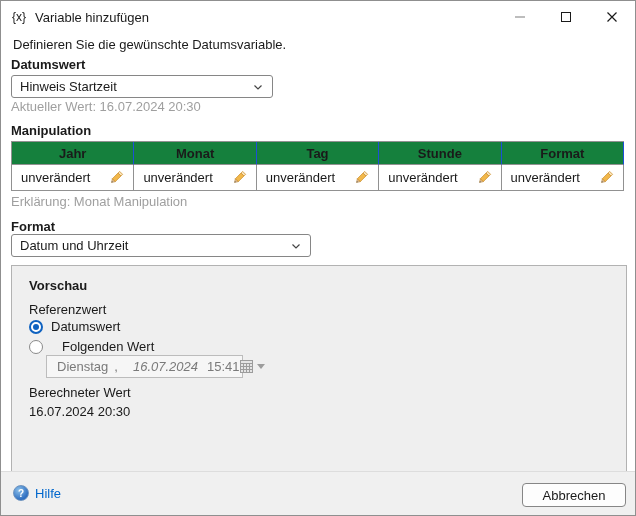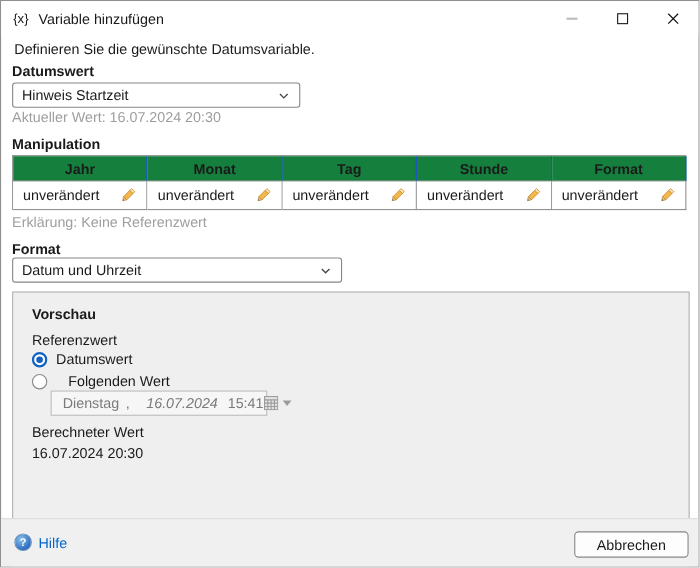--- a/index.html
+++ b/index.html
@@ -185,21 +185,21 @@
       <svg width="15" height="15" viewBox="0 0 16 16">
           <g transform="rotate(-45 8 8)">
             <polygon points="0.5,8 4,5.8 4,10.2" fill="#e8c49a" stroke="#b98a45" stroke-width="0.7"></polygon>
             <polygon points="0.5,8 2,7.1 2,8.9" fill="#6b6b6b"></polygon>
             <rect x="4" y="5.8" width="8.5" height="4.4" fill="#f2b84b" stroke="#c8871e" stroke-width="0.7"></rect>
             <rect x="12.5" y="5.8" width="2.5" height="4.4" fill="#fae3b8" stroke="#c8871e" stroke-width="0.7"></rect>
           </g>
         </svg>
     </div>
   </div>
-  <div class="gray-text txt-erklaerung">Erklärung: Keine Referenzwert</div>
+  <div class="gray-text txt-erklaerung">Erklärung: Monat Manipulation</div>
 
   <div class="section-label lbl-format">Format</div>
   <div class="combo combo-2">
     <span>Datum und Uhrzeit</span>
     <svg width="12" height="12" viewBox="0 0 12 12">
         <path d="M2.5 4.5 L6 8 L9.5 4.5" fill="none" stroke="#454545" stroke-width="1.2"></path>
       </svg>
   </div>
 
   <div class="preview-box">

